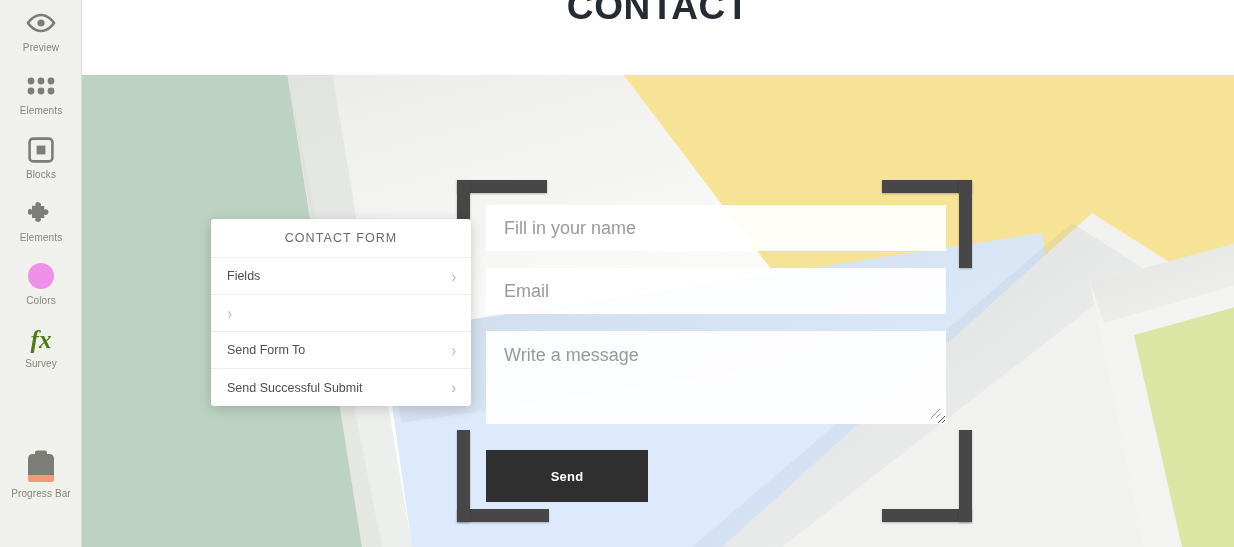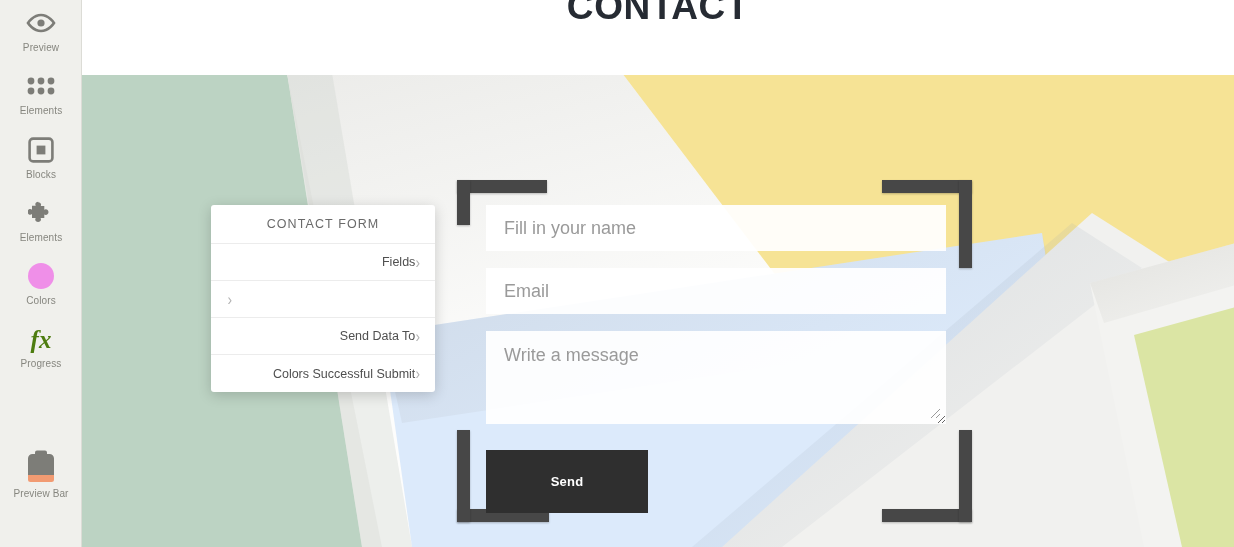--- a/index.html
+++ b/index.html
@@ -57,51 +57,51 @@
     color: #4a4a4a; background: rgba(255,255,255,.93);
     padding: 0 18px;
   }
   .fld::placeholder { color: #9a9a9a; opacity: 1; }
   #f-name { height: 46px; line-height: 46px; margin-bottom: 17px; }
   #f-email { height: 46px; line-height: 46px; margin-bottom: 17px; }
   #f-msg {
     height: 93px; padding: 14px 18px; resize: vertical; line-height: 20px;
   }
   #send-btn {
-    margin-top: 26px; width: 162px; height: 63px; border: 0; cursor: pointer;
+    margin-top: 26px; width: 162px; height: 52px; border: 0; cursor: pointer;
     background: #2f2f2f; color: #ffffff; font-size: 13px; font-weight: bold;
     font-family: "Liberation Sans", sans-serif; letter-spacing: .2px;
   }
   .resize-grip {
     position: absolute; left: 927px; top: 405px; width: 14px; height: 14px;
     z-index: 22; pointer-events: none;
   }
 
   
   .bracket { position: absolute; z-index: 18; }
   .bracket i {
     position: absolute; background: #474747; display: block;
     box-shadow: 0 1px 2px rgba(0,0,0,.25);
   }
 
   
   #ctx {
-    position: absolute; left: 211px; top: 205px; width: 224px;
+    position: absolute; left: 211px; top: 219px; width: 260px;
     background: #ffffff; border-radius: 3px; z-index: 40;
     box-shadow: 0 3px 14px rgba(0,0,0,.18);
     overflow: hidden;
   }
   #ctx-title {
     height: 39px; line-height: 39px; text-align: center;
     font-size: 12.5px; color: #6a6a6a; letter-spacing: 1.1px;
     border-bottom: 1px solid #ececec;
   }
   .ctx-row {
     height: 37px; display: flex; align-items: center; cursor: pointer;
-    padding: 0 14px 0 16px; border-bottom: 1px solid #ececec; text-align: right;
+    padding: 0 14px 0 16px; border-bottom: 1px solid #ececec;
   }
   .ctx-row:last-child { border-bottom: 0; }
   .ctx-row span.lbl { flex: 1; font-size: 12.5px; color: #4f4f4f; }
   .ctx-row span.arw {
     font-size: 17px; color: #b3b3b3; line-height: 1; font-weight: 300;
     transform: scaleX(.8);
   }
 </style>
 </head>
 <body>
@@ -161,32 +161,32 @@
             <circle cx="14" cy="14" r="13" fill="#ef8fe8"></circle>
           </svg>
       </div>
       <div class="side-lb">Colors</div>
     </div>
 
     <div class="side-item" style="top:322px">
       <div class="side-ico">
         <span style="font-family:'Liberation Serif',serif;font-style:italic;font-weight:bold;font-size:25px;color:#4d7c0f;line-height:1;">fx</span>
       </div>
-      <div class="side-lb">Progress</div>
+      <div class="side-lb">Survey</div>
     </div>
 
 
     <div class="side-item" style="top:448px">
       <div class="side-ico" style="height:38px">
         <svg width="26" height="36" viewBox="0 0 26 36">
           <path fill="#7d7d78" d="M9 1.5h8a2 2 0 0 1 2 2V5h2.5A4.5 4.5 0 0 1 26 9.5V27H0V9.5A4.5 4.5 0 0 1 4.5 5H7V3.5a2 2 0 0 1 2-2z"></path>
           <path fill="#f29b72" d="M0 26h26v4.5a2.5 2.5 0 0 1-2.5 2.5h-21A2.5 2.5 0 0 1 0 30.5V26z"></path>
         </svg>
       </div>
-      <div class="side-lb">Preview Bar</div>
+      <div class="side-lb">Progress Bar</div>
     </div>
   </div>
 
   <div id="page-header">
     <div id="page-title">CONTACT</div>
   </div>
 
   <div id="canvas">
 
     <svg id="bgsvg" viewBox="0 0 1152 474" preserveAspectRatio="none">
@@ -269,23 +269,23 @@
     <div class="ctx-row">
       <span class="lbl">Fields</span>
       <span class="arw">›</span>
     </div>
 
     <div class="ctx-row">
       <span class="arw">›</span>
     </div>
 
     <div class="ctx-row">
-      <span class="lbl">Send Data To</span>
-      <span class="arw">›</span>
-    </div>
-
-    <div class="ctx-row">
-      <span class="lbl">Colors Successful Submit</span>
+      <span class="lbl">Send Form To</span>
+      <span class="arw">›</span>
+    </div>
+
+    <div class="ctx-row">
+      <span class="lbl">Send Successful Submit</span>
       <span class="arw">›</span>
     </div>
   </div>
 
 </div>
 
 </body></html>

